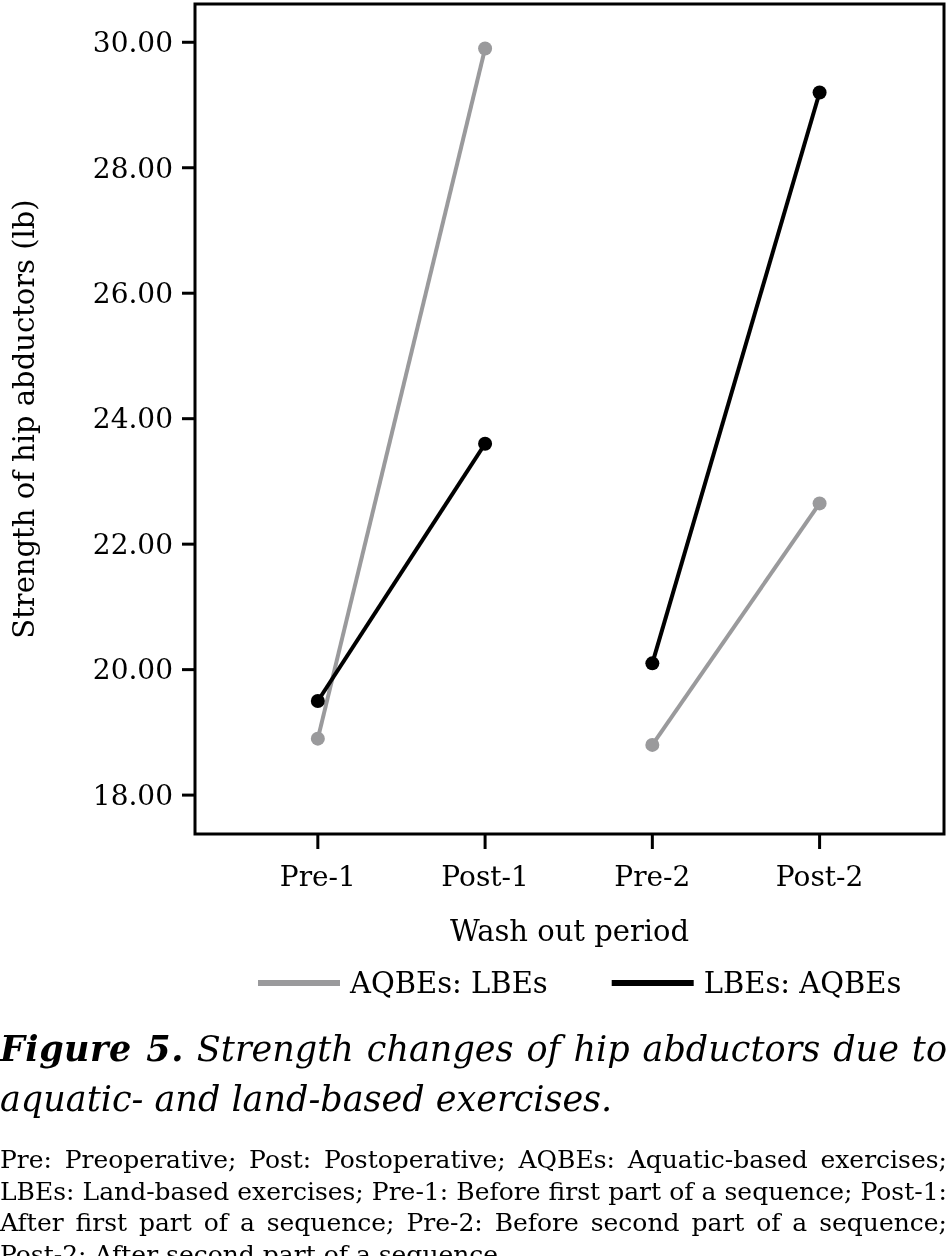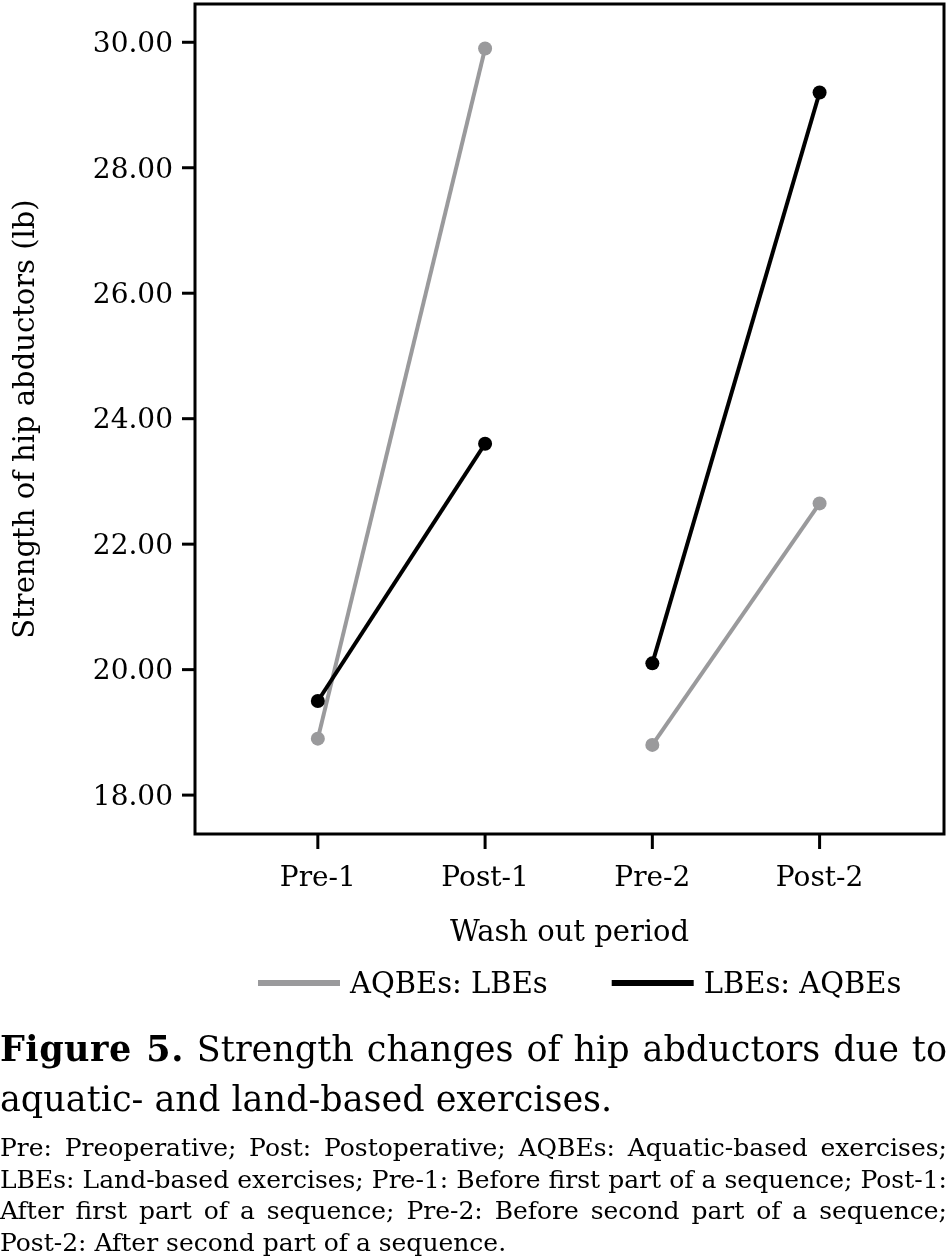--- a/index.html
+++ b/index.html
@@ -10,24 +10,25 @@
     color: #000;
     font-family: "DejaVu Serif", serif;
   }
   .fig { margin: 0; width: 947px; }
   svg { display: block; }
   svg text { font-family: "DejaVu Serif", serif; fill: #000; }
   .tick-label   { font-size: 28px; }
   .axis-title   { font-size: 29px; }
   .legend-label { font-size: 29px; }
   .caption {
-    margin: 16px 0 8px 0;
+    margin: 16px 0 20px 0;
     font-size: 35px;
     line-height: 1.42;
     text-align: justify;
+    font-style: italic;
   }
   .caption b { font-weight: bold; letter-spacing: 0.5px; }
   .footnote {
     margin: 0;
     font-size: 25px;
     line-height: 1.26;
     text-align: justify;
   }
 </style>
 </head>

